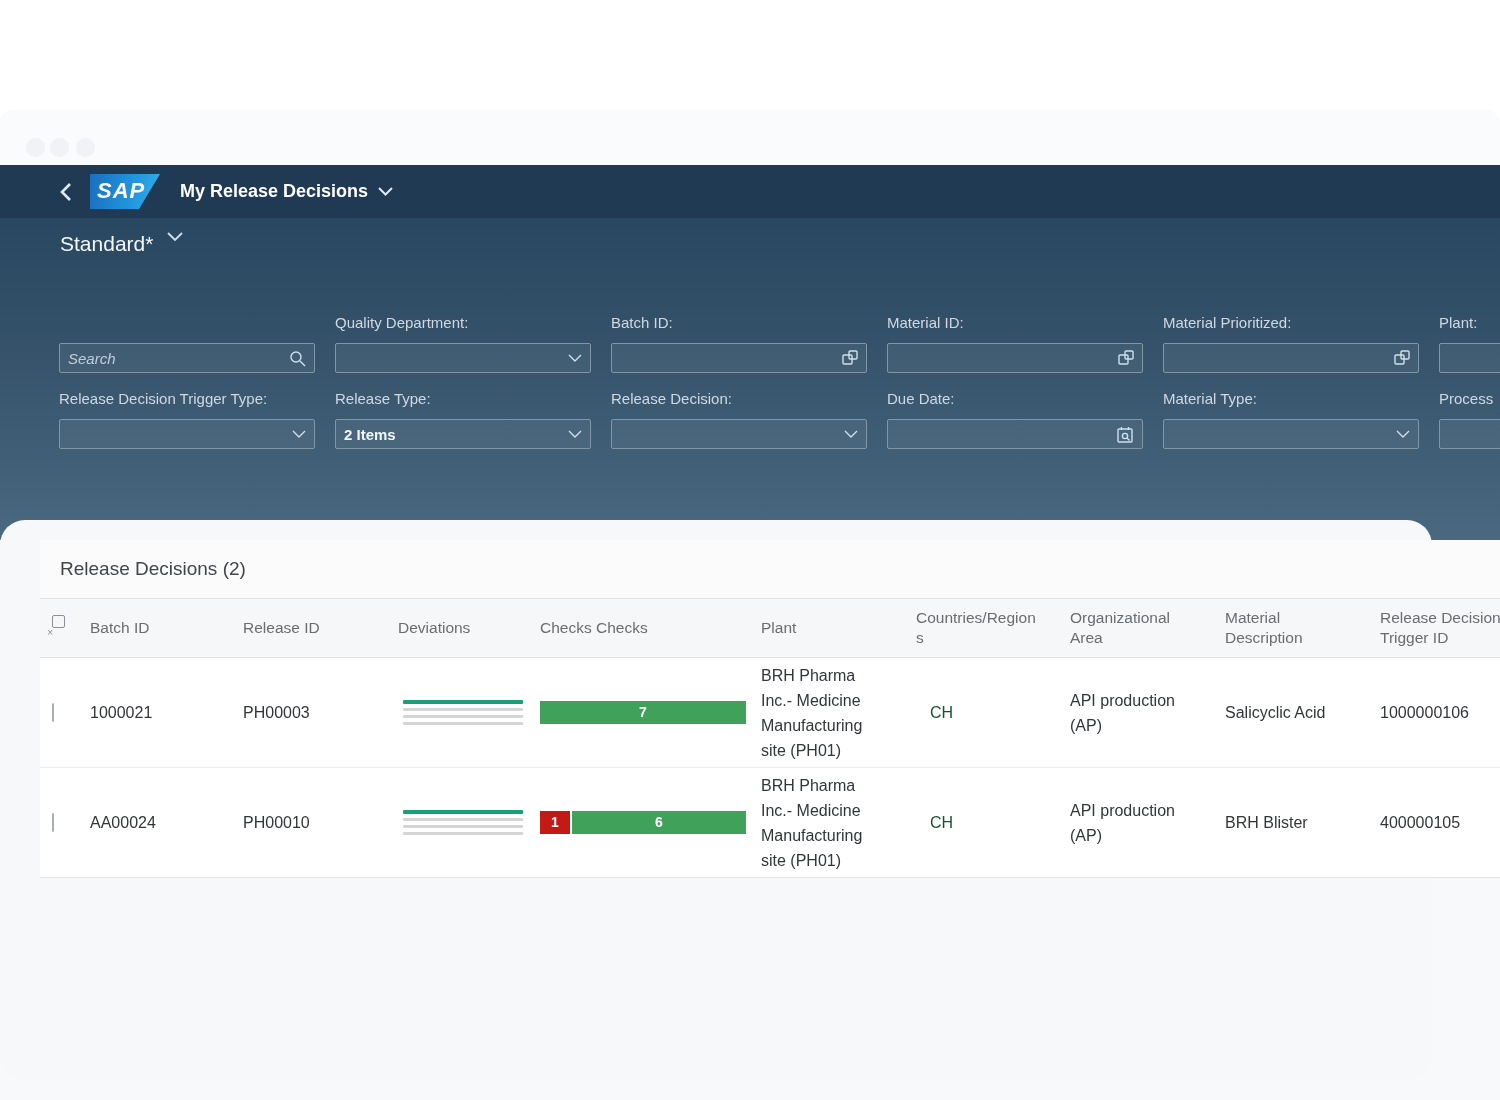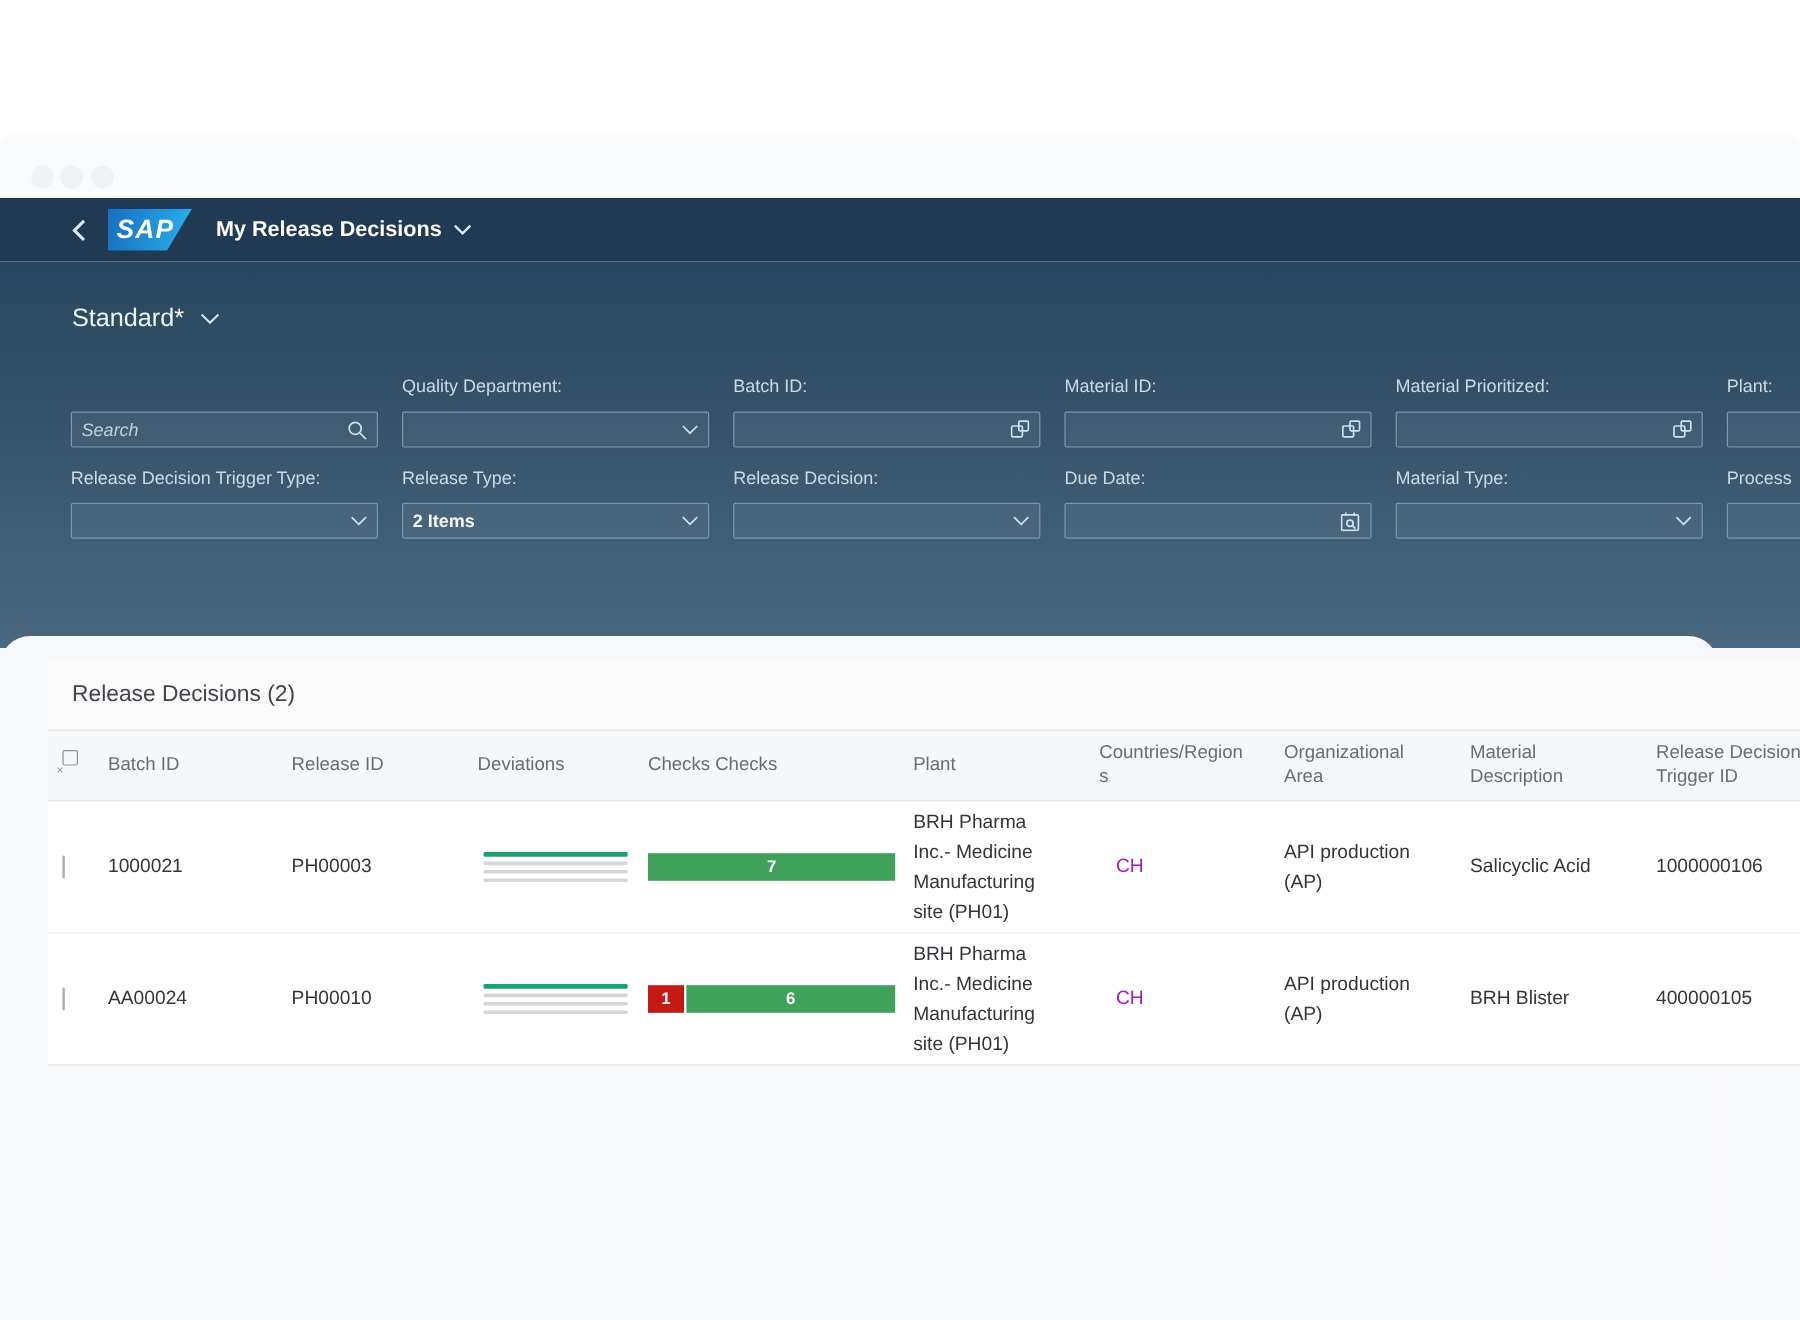--- a/index.html
+++ b/index.html
@@ -25,21 +25,21 @@
     clip-path:polygon(0 0,100% 0,70% 100%,0 100%);
     display:flex; align-items:center; }
   .sap-logo span { color:#ffffff; font-weight:bold; font-style:italic; font-size:22px;
     letter-spacing:1px; margin-left:7px; margin-top:-2px; }
   .app-title { margin-left:20px; color:#ffffff; font-size:18px; font-weight:bold; }
   .title-chev { margin-left:10px; display:flex; }
 
   
   .filter-panel { position:absolute; left:0; top:108px; width:1500px; height:322px;
     background:linear-gradient(180deg,#294760 0%,#35526a 40%,#3f5d74 70%,#4a6880 100%); }
-  .variant { position:absolute; left:60px; top:36px; display:flex; align-items:center;
+  .variant { position:absolute; left:60px; top:14px; display:flex; 
     cursor:pointer; }
   .variant-name { color:#f2f7fb; font-size:21px; }
   .variant-chev { margin-left:14px; display:flex; }
 
   .fgrid { position:absolute; left:59px; display:grid;
     grid-template-columns:repeat(6,256px); column-gap:20px; }
   .flabel { color:#cfd9e2; font-size:15px; height:18px; white-space:nowrap; overflow:hidden; }
   .ffield { height:30px; border:1px solid #8097a8; border-radius:2px;
     background:rgba(255,255,255,0.06); display:flex; align-items:center; color:#eef4f9;
     font-size:15px; padding:0 8px; cursor:pointer; }
@@ -47,21 +47,21 @@
   .ffield .ph { font-style:italic; color:#c3cdd6; }
   .ffield .val { font-weight:600; color:#f2f7fb; }
   .ffield svg { flex:0 0 auto; }
 
   
   .panel-tabs { position:absolute; left:845px; top:417px; display:flex; gap:2px; }
   .panel-tab { width:44px; height:22px; background:#4d6a81; border-radius:0 0 6px 6px;
     display:flex; align-items:center; justify-content:center; cursor:pointer; }
 
   
-  .content { position:absolute; left:0; top:420px; width:1432px; height:560px;
+  .content { position:absolute; left:0; top:410px; width:1432px; height:560px;
     background:#f7f8f9;border-radius:25px; }
 
   .table-card { position:absolute; left:40px; top:20px; width:1460px; }
   .tbl-toolbar { height:58px; background:#fbfbfc; display:flex; align-items:center;
     padding:0 19px 0 20px; }
   .tbl-title { font-size:19px; color:#42464b; }
   .tbl-actions { margin-left:auto; display:flex; gap:30px; }
   .tbl-action { font-size:16px; color:#a9b4bf; background:none; border:none;
     font-family:inherit; cursor:default; }
 
@@ -76,21 +76,21 @@
 
   .clear-sel { position:relative; width:16px; height:16px; }
   .clear-sel .box { position:absolute; left:0; bottom:0; width:13px; height:13px;
     border:1px solid #8b9096; border-radius:2px; }
   .clear-sel .x { position:absolute; right:-1px; top:-5px; font-size:10px; color:#8b9096; }
 
   .tbl-row { height:110px; background:#ffffff; border-bottom:1px solid #ececee; }
   .tbl-row:last-child { border-bottom:1px solid #e2e3e5; }
   .cell { font-size:16px; color:#32363a; line-height:25px; padding-right:14px; }
   .cell .clamp { display:inline-block; max-width:120px; }
-  .link { color:#a21caf; cursor:pointer; padding-left:14px;text-align:right; }
+  .link { color:#14532d; cursor:pointer; padding-left:14px;text-align:right; }
 
   .checkbox { width:18px; height:18px; border:1px solid #a8adb3; border-radius:2px;
     background:#fff; cursor:pointer; }
 
   
   .devchart { width:120px; margin-left:5px; display:flex; flex-direction:column; gap:4px; }
   .devline { height:3px; border-radius:1px; background:#d5d5d6; }
   .devline.good { height:4px; background:#18a078; }
 
   

